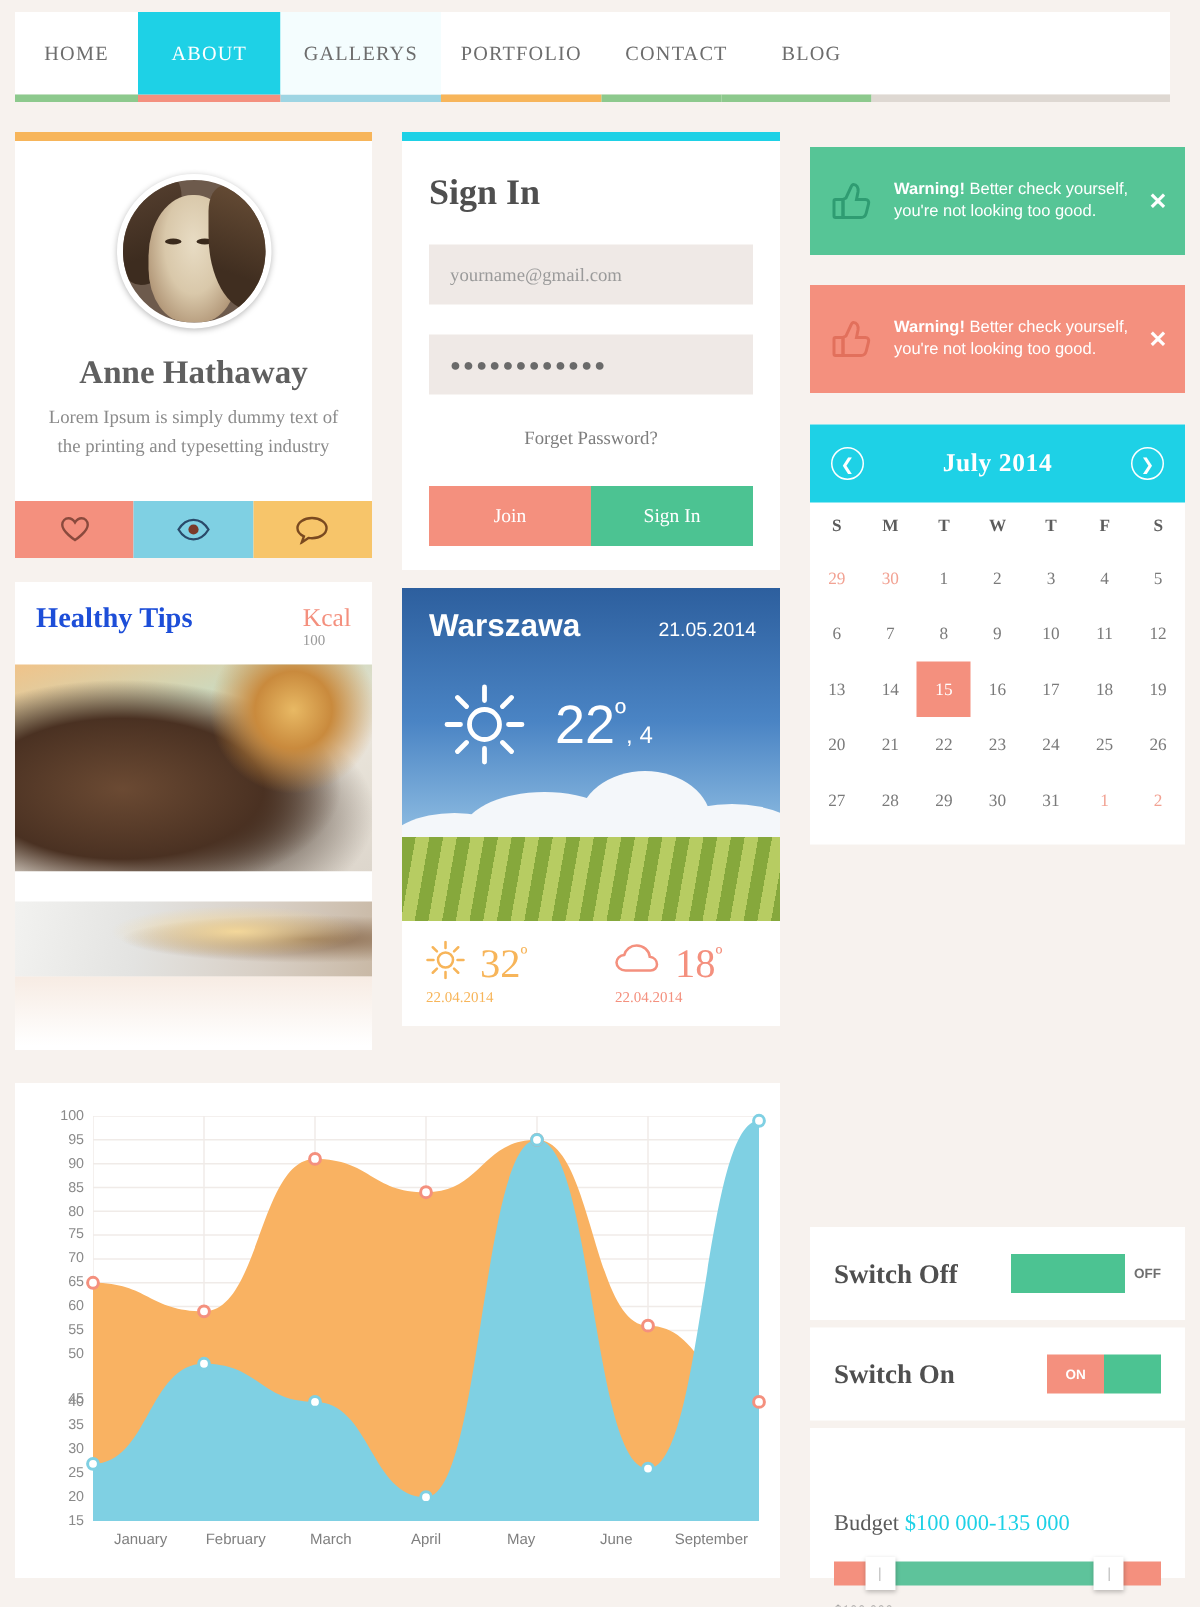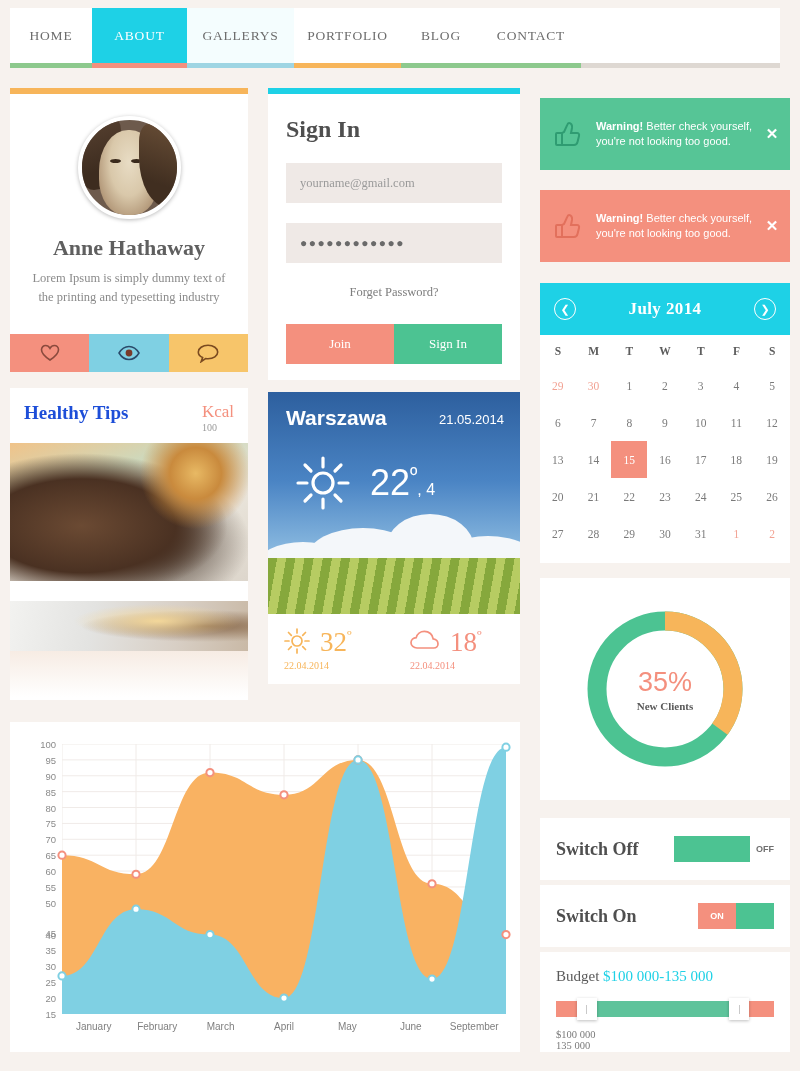--- a/index.html
+++ b/index.html
@@ -185,21 +185,21 @@
   
   #switch-off-card { left: 540px; top: 818px; width: 250px; height: 62px; display: flex; align-items: center; justify-content: space-between; padding: 0 16px; }
   #switch-on-card { left: 540px; top: 885px; width: 250px; height: 62px; display: flex; align-items: center; justify-content: space-between; padding: 0 16px; }
   .sw-label { font-size: 18px; font-weight: bold; color: #4f4f4f; }
   .toggle { display: flex; width: 76px; height: 26px; cursor: pointer; }
   .toggle .half { flex: 1; display: flex; align-items: center; justify-content: center; font-size: 9px; font-weight: bold; color: #ffffff; font-family: "Liberation Sans", sans-serif; }
   .off-text { font-size: 9px; font-weight: bold; color: #6f6f6f; margin-left: 6px; font-family: "Liberation Sans", sans-serif; }
 
   
   #budget-card { left: 540px; top: 952px; width: 250px; height: 100px; padding: 16px 16px 0; }
-  .bud-title { font-size: 15px; color: #5a5a5a; }
+  .bud-title { font-size: 15px; color: #5a5a5a; margin-top: 40px; }
   .bud-title .val { color: #1ed1e6; }
   .slider { position: relative; height: 16px; margin-top: 16px; display: flex; }
   .sl-seg { height: 16px; }
   .sl-handle {
     position: absolute; top: -3px; width: 20px; height: 22px; background: #ffffff;
     box-shadow: 0 1px 3px rgba(0,0,0,0.25); display: flex; align-items: center; justify-content: center;
     cursor: pointer;
   }
   .sl-handle i { display: block; width: 1px; height: 9px; background: #c9c9c9; }
   .bud-legend { display: flex; justify-content: space-between; margin-top: 12px; font-size: 10.5px; color: #7a7a7a; flex-direction: column; }
@@ -217,22 +217,22 @@
 <body>
 
 <div class="page">
 
   <div class="nav-wrap">
     <div class="nav-bar" id="nav-bar">
         <div class="nav-item w-home">HOME</div>
         <div class="nav-item w-about">ABOUT</div>
         <div class="nav-item w-gallerys">GALLERYS</div>
         <div class="nav-item w-portfolio">PORTFOLIO</div>
+        <div class="nav-item w-contact">CONTACT</div>
         <div class="nav-item w-blog">BLOG</div>
-        <div class="nav-item w-contact">CONTACT</div>
       </div>
     <div class="nav-underline" id="nav-underline">
         <div class="nu" style="width: 82px; background: rgb(141, 201, 141);"></div>
         <div class="nu" style="width: 95px; background: rgb(244, 144, 126);"></div>
         <div class="nu" style="width: 107px; background: rgb(158, 213, 227);"></div>
         <div class="nu" style="width: 107px; background: rgb(247, 181, 90);"></div>
         <div class="nu" style="width: 80px; background: rgb(141, 201, 141);"></div>
         <div class="nu" style="width: 100px; background: rgb(141, 201, 141);"></div>
         <div class="nu" style="flex: 1 1 0%; background: rgb(222, 216, 210);"></div>
       </div>
@@ -410,30 +410,20 @@
             <span><svg width="30" height="22" viewBox="0 0 30 22" fill="none" stroke="#f4907e" stroke-width="1.7">
                 <path d="M7 18 C3.7 18 1 15.6 1 12.7 C1 10 3.3 7.8 6.2 7.6 C7 4 10.4 1.3 14.4 1.3 C19 1.3 22.8 4.6 23.2 8.9 C26 9.3 28 11.4 28 14 C28 16.2 26.2 18 23.8 18 Z"></path>
               </svg></span>
             <span class="wx-big" style="color:#f4907e">18<sup>º</sup></span>
           </div>
           <div class="wx-sub" style="color:#f4907e">22.04.2014</div>
         </div>
       </div>
   </div>
 
-  <div class="card" id="donut-card">
-    <svg width="172" height="172" viewBox="0 0 172 172">
-      <circle id="donut-rest" cx="86" cy="86" r="68" fill="none" stroke-width="19" stroke="#4cc392"></circle>
-      <circle id="donut-val" cx="86" cy="86" r="68" fill="none" stroke-width="19" transform="rotate(-90 86 86)" stroke="#f7b55a" stroke-dasharray="149.53981031087415 427.2566008882119"></circle>
-    </svg>
-    <div class="donut-center">
-      <div class="donut-pct">35%</div>
-      <div class="donut-lbl">New Clients</div>
-    </div>
-  </div>
 
   <div class="card" id="switch-off-card">
     <div class="sw-label">Switch Off</div>
     <div style="display:flex;align-items:center;">
       <div class="toggle">
         <div class="half" id="sw0a" style="background: rgb(76, 195, 146);"></div>
       </div>
       <div class="off-text">OFF</div>
     </div>
   </div>

